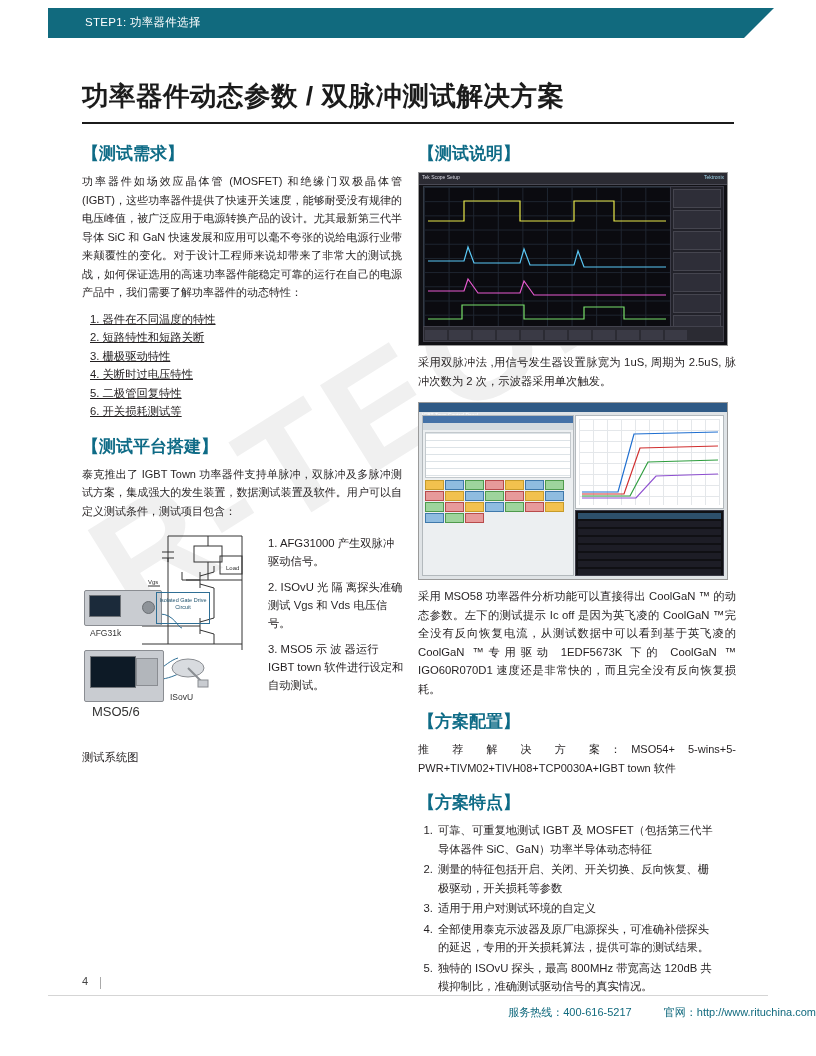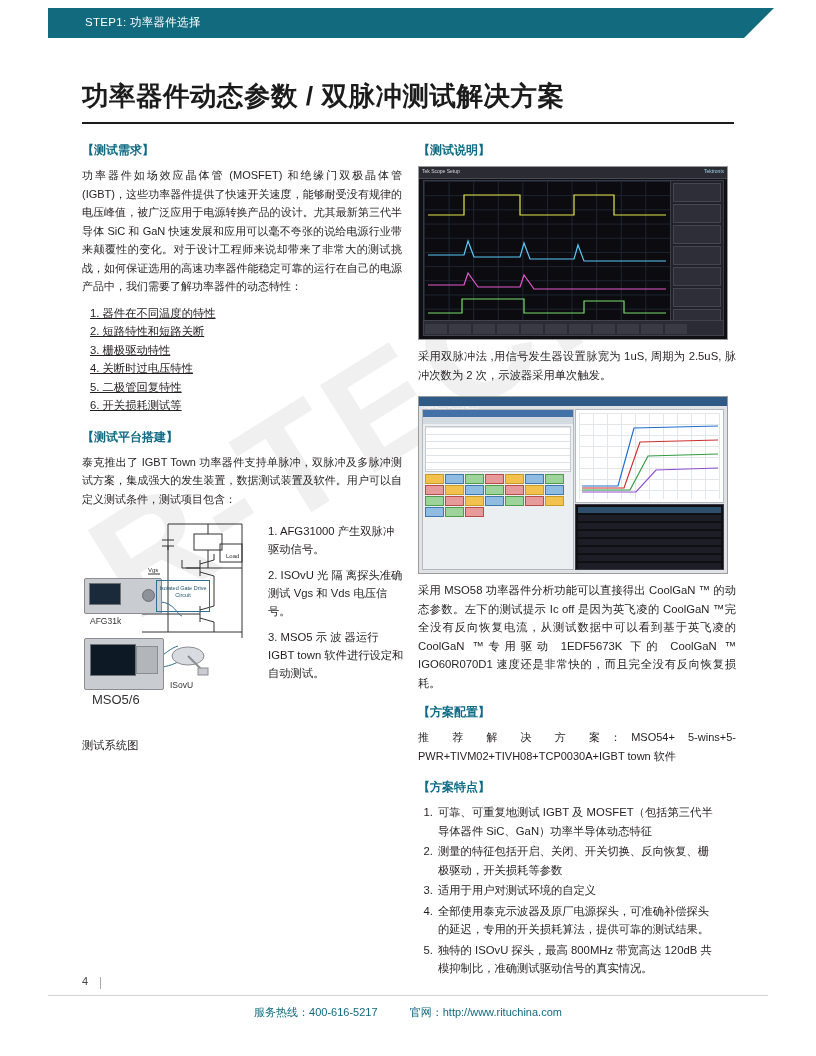--- a/index.html
+++ b/index.html
@@ -50,21 +50,21 @@
     z-index:0;
     pointer-events:none;
   }
 
   
   .col{position:absolute;z-index:2;}
   .col-left{left:82px;top:142px;width:320px;}
   .col-right{left:418px;top:142px;width:318px;}
 
   .sec-head{
-    color:#0e6b86;font-weight:bold;font-size:12px;margin:0 0 7px 0;
+    color:#0e6b86;font-weight:bold;font-size:17px;margin:0 0 7px 0;
   }
   .sec-head.spaced{margin-top:14px;font-family:Liberation Mono, monospace;}
   p.body{
     font-size:11px;line-height:18.5px;margin:0 0 2px 0;color:#231f20;text-align:justify;
   }
   ol.plain{margin:8px;padding:0;list-style:none;text-decoration:underline;}
   ol.plain li{font-size:11.3px;line-height:18.5px;}
   ol.num{margin:2px 16px 0 18px;padding:0;}
   ol.num li{font-size:11.3px;line-height:18.5px;margin-bottom:2px;padding-left:2px;}
 
@@ -123,21 +123,21 @@
   .mso-label{position:absolute;left:10px;top:172px;font-size:13px;color:#333;}
 
   .dish{position:absolute;left:86px;top:120px;width:46px;height:40px;}
   .isovu-label{position:absolute;left:88px;top:160px;font-size:8.5px;color:#333;}
   .drive-box{position:absolute;left:74px;top:60px;width:52px;height:26px;border:1px solid #2f6f95;font-size:5.5px;color:#21546f;text-align:center;line-height:7px;padding-top:4px;}
 
   
   .pagenum{position:absolute;left:82px;top:975px;font-size:11px;color:#444;}
   .pagenum:after{content:"";position:absolute;left:18px;top:2px;width:1px;height:12px;background:#aaa;}
   .footer{
-    position:absolute;left:0;top:1005px;width:816px;text-align:center;
+    position:absolute;left:0;top:1005px;width:816px;text-align:right;
     font-size:11px;color:#116a7e;
   }
   .footer .gap{display:inline-block;width:26px;}
   .foot-rule{position:absolute;left:48px;top:995px;width:720px;height:1px;background:#d5d5d5;}
 </style>
 </head>
 <body>
 
 <div class="page">
 

